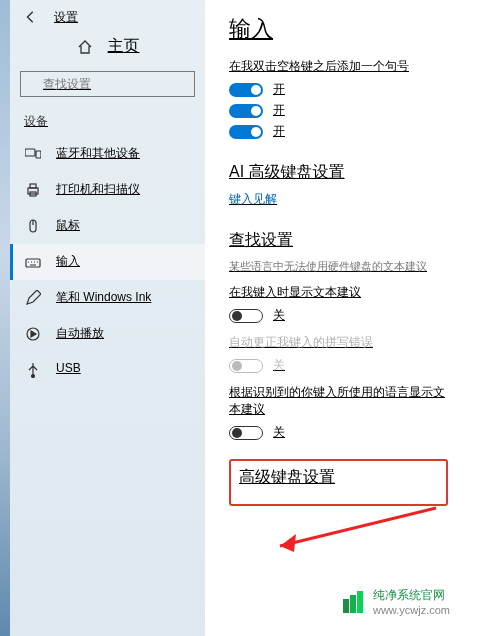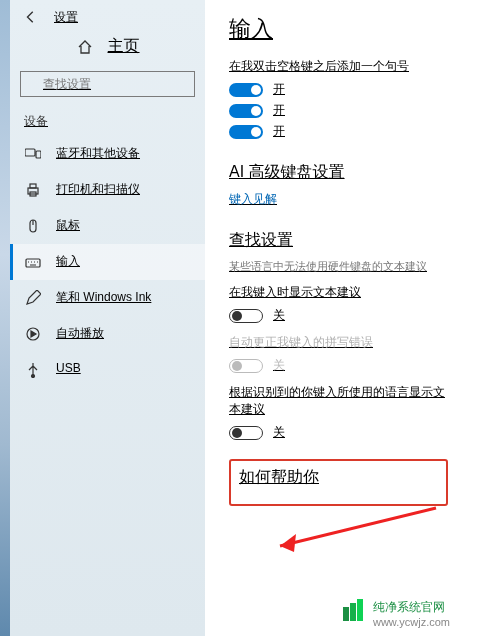--- a/index.html
+++ b/index.html
@@ -39,21 +39,21 @@
   .toggle.off.disabled .switch{border-color:#bbb;cursor:default;}
   .toggle.off.disabled .switch:after{background:#bbb;}
   .toggle .state{font-size:12px;}
   .toggle.off.disabled .state{color:#bbb;}
   .link{font-size:12px;color:#0066b4;margin:6px 0;cursor:pointer;}
   .callout{border:2px solid #d93a2b;border-radius:3px;padding:6px 8px 10px 8px;margin-top:18px;}
   .callout h2{margin:0 0 6px 0;}
   
   .arrow{position:absolute;right:30px;bottom:72px;pointer-events:none;}
   
-  .wm{position:absolute;right:18px;bottom:8px;display:flex;align-items:flex-start;font-size:12px;color:#1b8f43;}
+  .wm{position:absolute;right:18px;bottom:20px;display:flex;align-items:center;font-size:12px;color:#1b8f43;}
   .wm svg{width:26px;height:22px;margin-right:4px;}
   .wm .sub{font-size:11px;color:#888;}
 </style>
 </head>
 <body>
 
 <div class="app">
   <div class="desk"></div>
 
   <div class="sidebar">
@@ -187,21 +187,21 @@
         <span class="state">关</span>
       </div>
 
     <div class="setting-label">根据识别到的你键入所使用的语言显示文本建议</div>
     <div class="toggle off">
         <span class="switch"></span>
         <span class="state">关</span>
       </div>
 
     <div class="callout">
-      <h2>如何帮助你</h2>
+      <h2>高级键盘设置</h2>
     </div>
 
   </div>
 
   <svg class="arrow" width="170" height="60" viewBox="0 0 170 60">
     <path d="M168 4 L12 42" stroke="#e22" stroke-width="3" fill="none"></path>
     <path d="M12 42 L28 30 L26 48 Z" fill="#e22"></path>
   </svg>
 
   <div class="wm">

